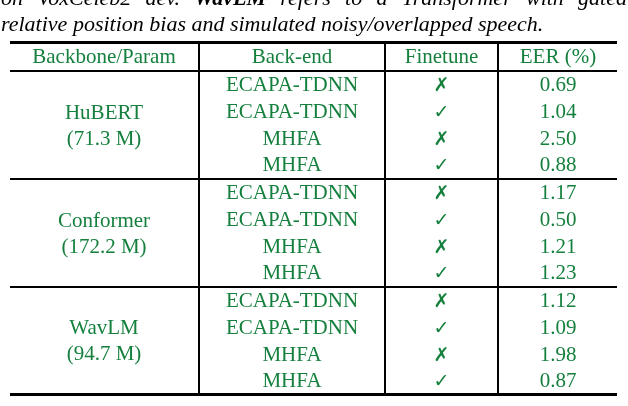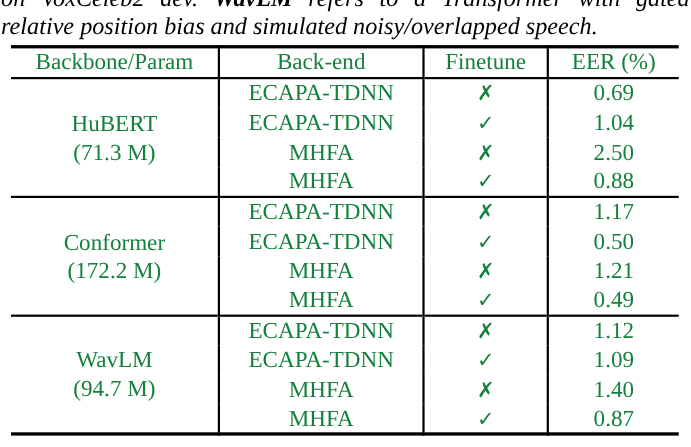--- a/index.html
+++ b/index.html
@@ -141,21 +141,21 @@
         <td class="vline">0.50</td>
       </tr>
       <tr>
         <td class="vline">MHFA</td>
         <td class="vline"><span class="mark">✗</span></td>
         <td class="vline">1.21</td>
       </tr>
       <tr>
         <td class="vline">MHFA</td>
         <td class="vline"><span class="mark">✓</span></td>
-        <td class="vline">0.49</td>
+        <td class="vline">1.23</td>
       </tr>
     </tbody>
 
     <tbody class="group">
       <tr>
         <td rowspan="4" class="bb-cell">
           <span class="bb-name">WavLM</span>
           <span class="bb-param">(94.7 M)</span>
         </td>
         <td class="vline">ECAPA-TDNN</td>
@@ -163,21 +163,21 @@
         <td class="vline">1.12</td>
       </tr>
       <tr>
         <td class="vline">ECAPA-TDNN</td>
         <td class="vline"><span class="mark">✓</span></td>
         <td class="vline">1.09</td>
       </tr>
       <tr>
         <td class="vline">MHFA</td>
         <td class="vline"><span class="mark">✗</span></td>
-        <td class="vline">1.40</td>
+        <td class="vline">1.98</td>
       </tr>
       <tr>
         <td class="vline">MHFA</td>
         <td class="vline"><span class="mark">✓</span></td>
         <td class="vline">0.87</td>
       </tr>
     </tbody>
   </table>
 
 </div>

